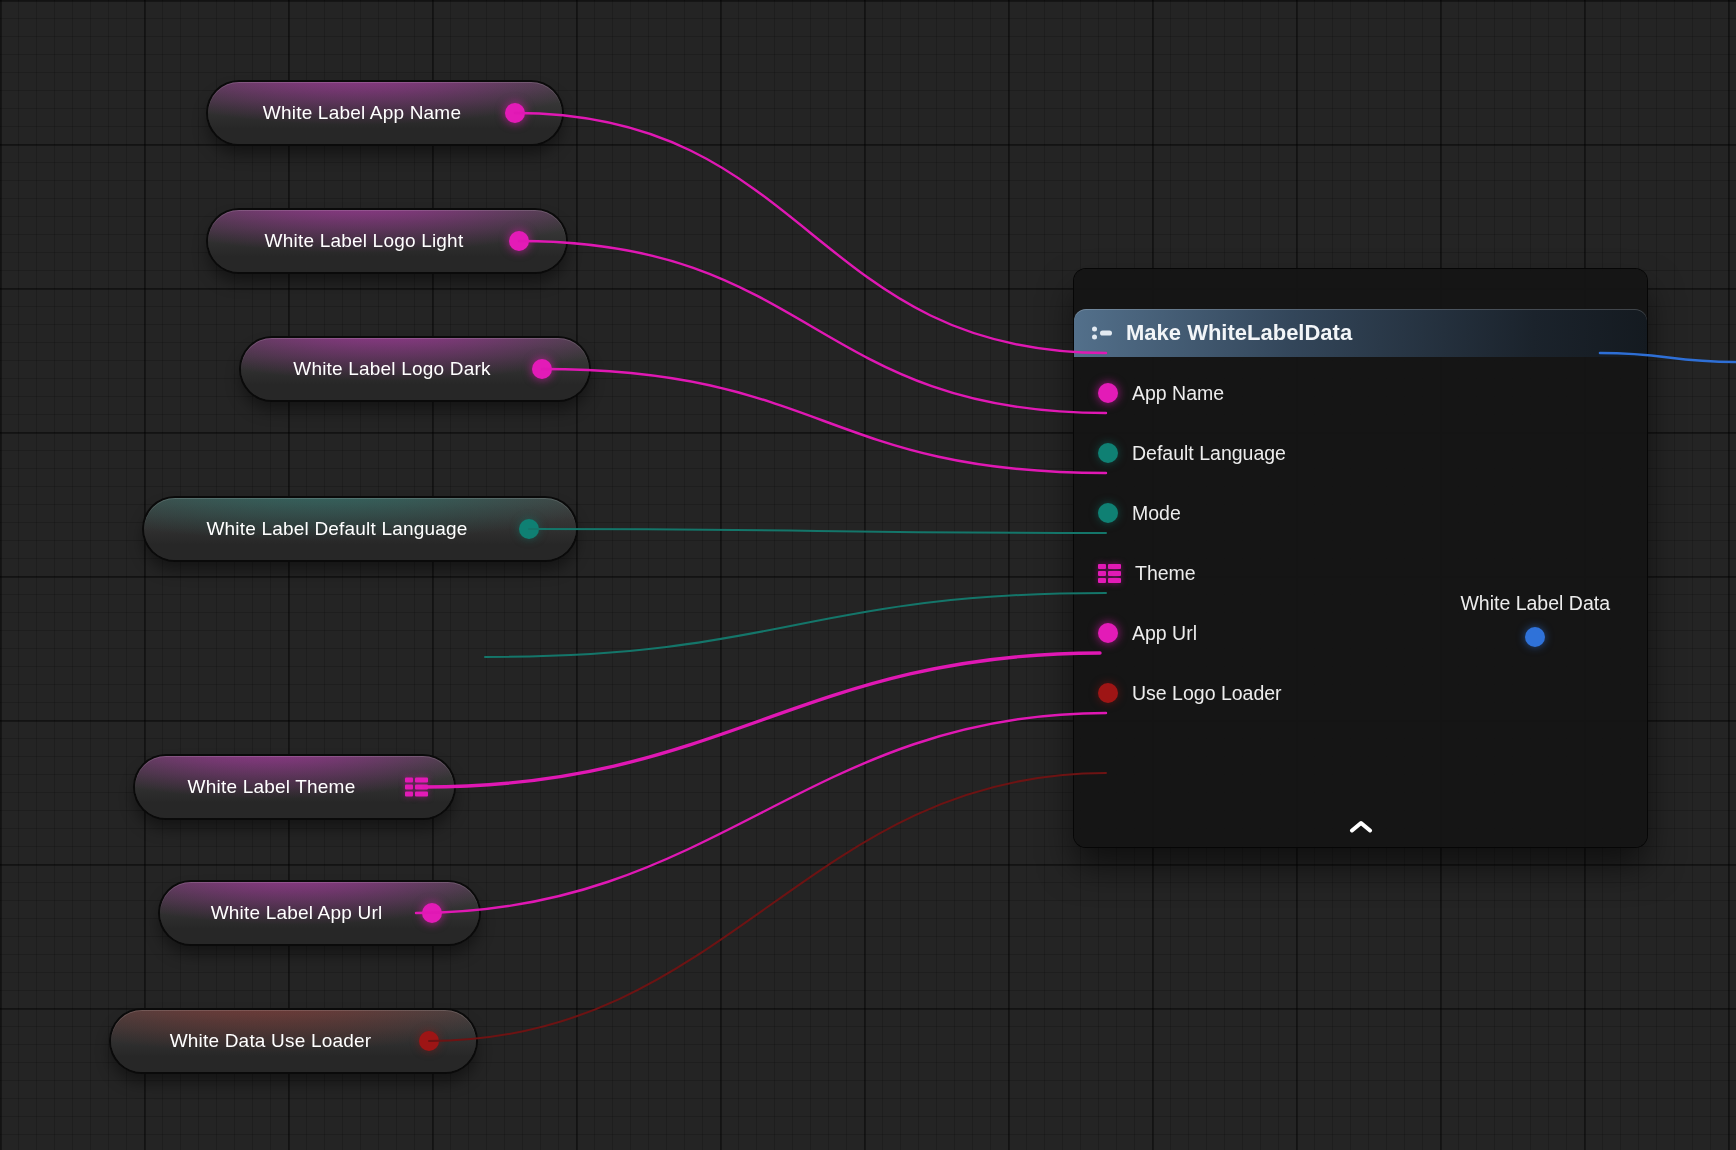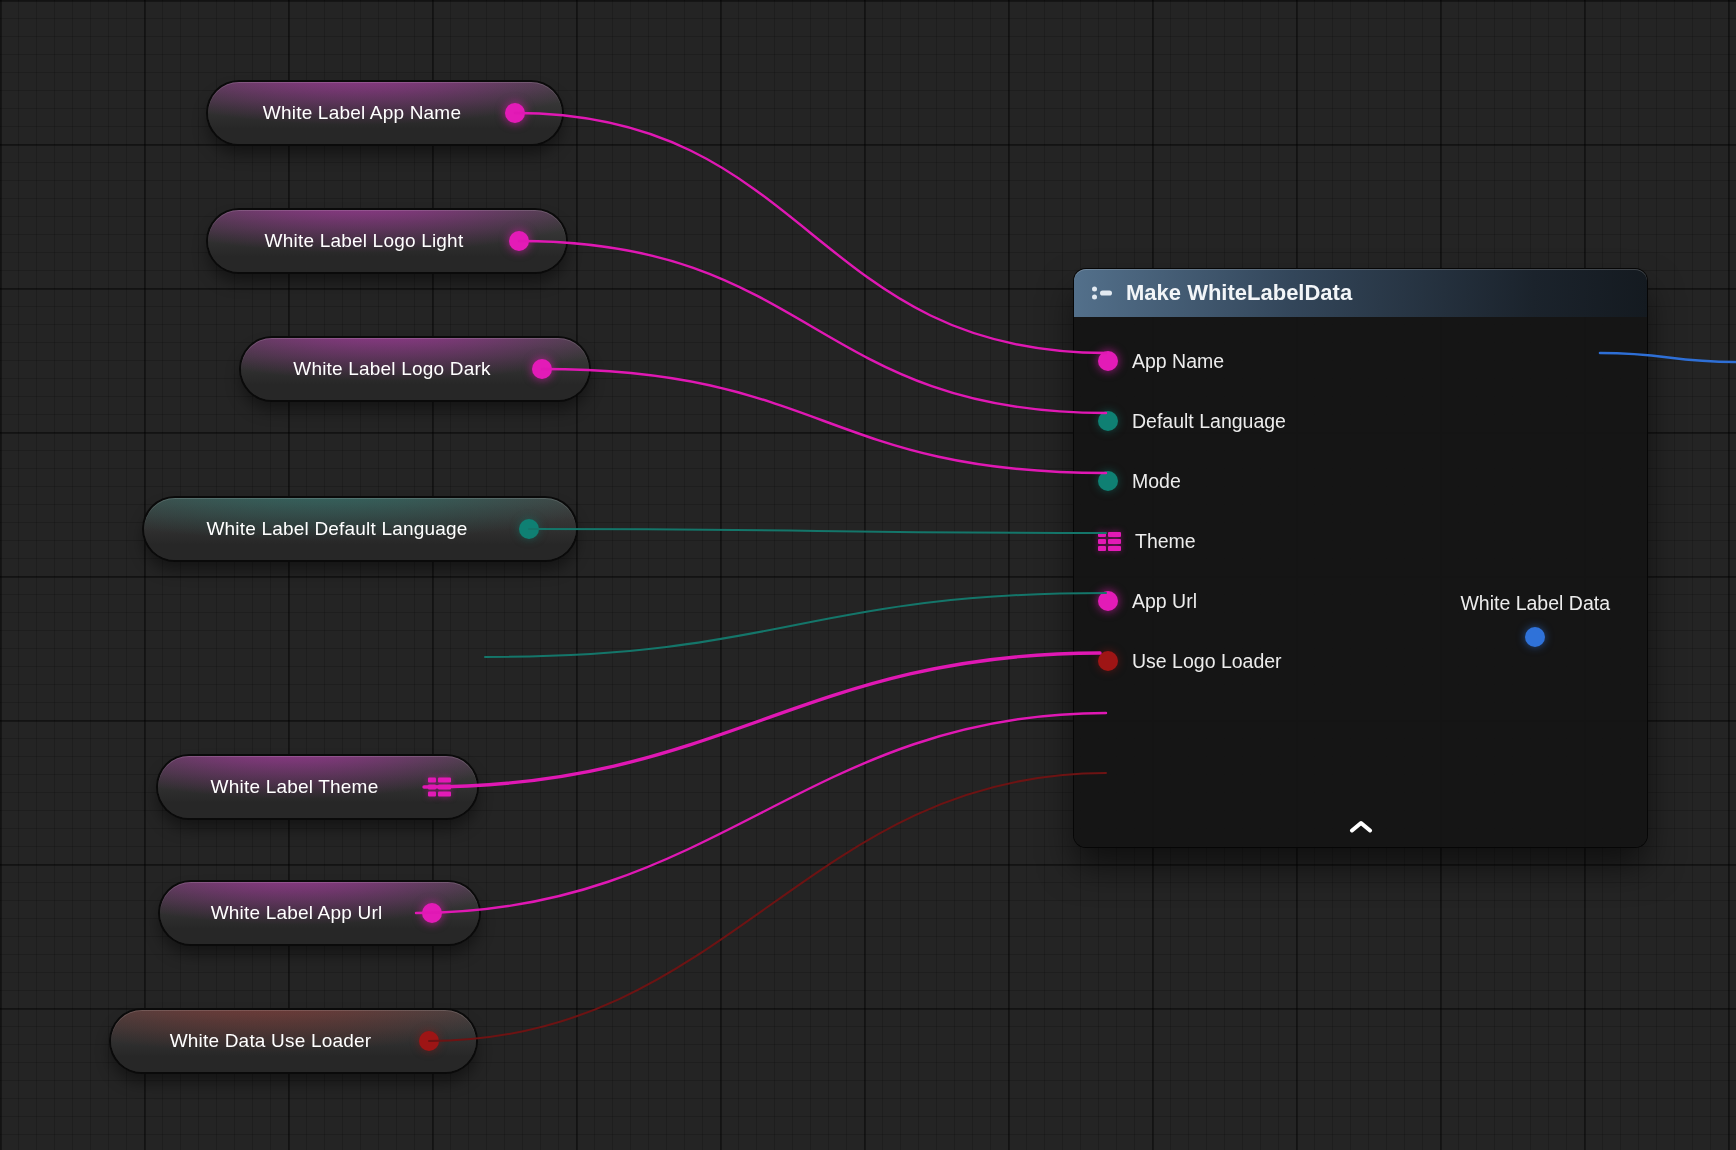--- a/index.html
+++ b/index.html
@@ -62,24 +62,25 @@
     border-radius:12px;
     background:rgba(21,21,21,.97);
     box-shadow:0 0 0 1px #060606, 0 20px 34px rgba(0,0,0,.55);
   }
   .make-header{
     height:48px;border-radius:12px 12px 0 0;
     display:flex;align-items:center;gap:12px;
     padding:0 16px;
     background:linear-gradient(92deg,#53708b 0%,#33465a 38%,#1b232c 80%,#141a20 100%);
     box-shadow:inset 0 1px 0 rgba(255,255,255,.18);
+    margin-top:40px;
   }
   .make-title{color:#f2f5f8;font-size:22px;font-weight:bold;white-space:nowrap;}
   .make-icon{display:flex;align-items:center;}
-  .make-rows{padding-top:14px;}
+  .make-rows{padding-top:6px;}
   .row{display:flex;align-items:center;height:60px;padding-left:24px;gap:14px;color:#ececec;font-size:19.5px;}
   .row .dot{position:static;transform:none;flex:0 0 auto;}
   .out-row{
     position:absolute;top:323px;right:0;height:60px;
     display:flex;align-items:center;gap:12px;
     padding-right:37px;color:#ececec;font-size:19.5px;flex-direction:column;
   }
   .out-row .dot{position:static;transform:none;}
   .collapse{
     position:absolute;bottom:8px;left:50%;transform:translateX(-50%);
@@ -109,21 +110,21 @@
     <span class="pill-label">White Label Logo Dark</span>
     <span class="dot magenta-pin"></span>
   </div>
 
   <div class="pill teal" style="left:144px;top:498px;width:432px">
     <span class="pill-label">White Label Default Language</span>
     <span class="dot teal-pin"></span>
   </div>
 
 
-  <div class="pill magenta" style="left:158px;top:756px;width:319px">
+  <div class="pill magenta" style="left:135px;top:756px;width:319px">
     <span class="pill-label">White Label Theme</span>
     <span class="struct-pin">
         <i></i>
         <i></i>
         <i></i>
         <i></i>
         <i></i>
         <i></i>
       </span>
   </div>

